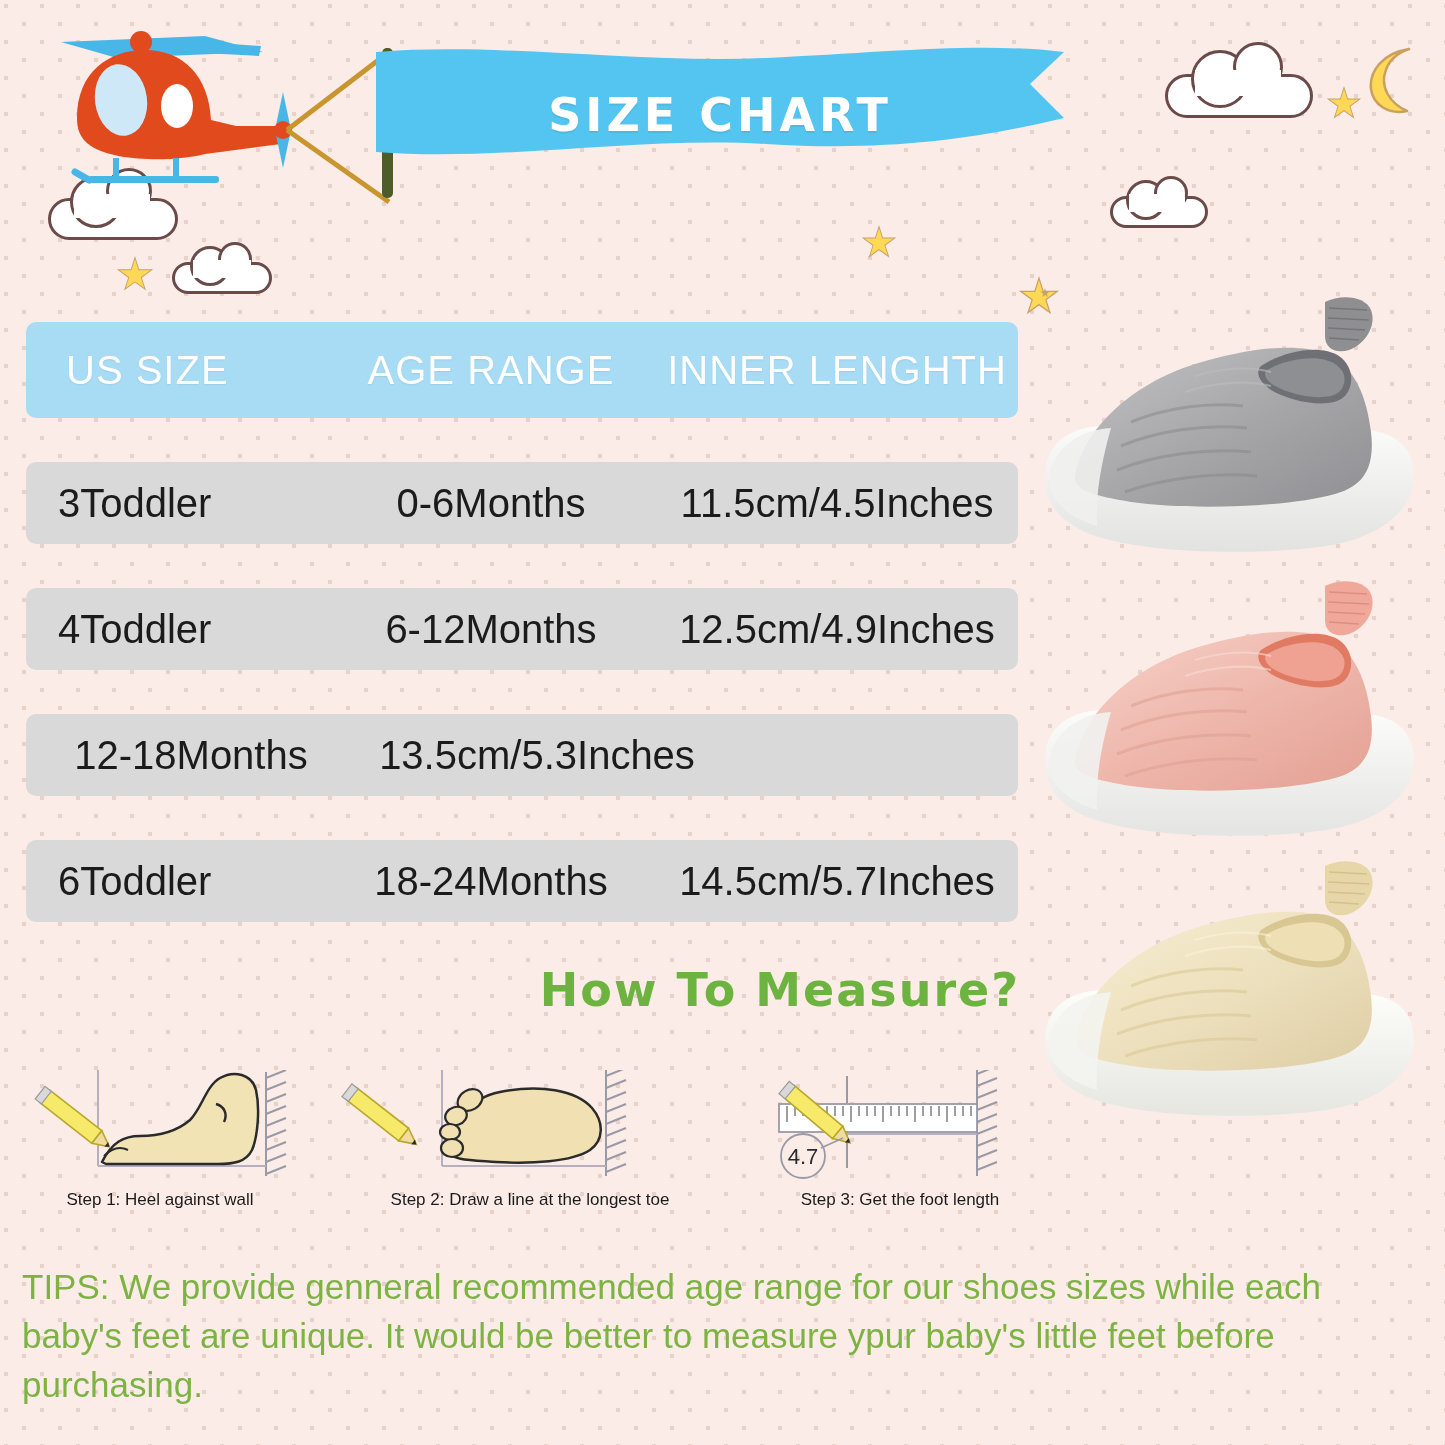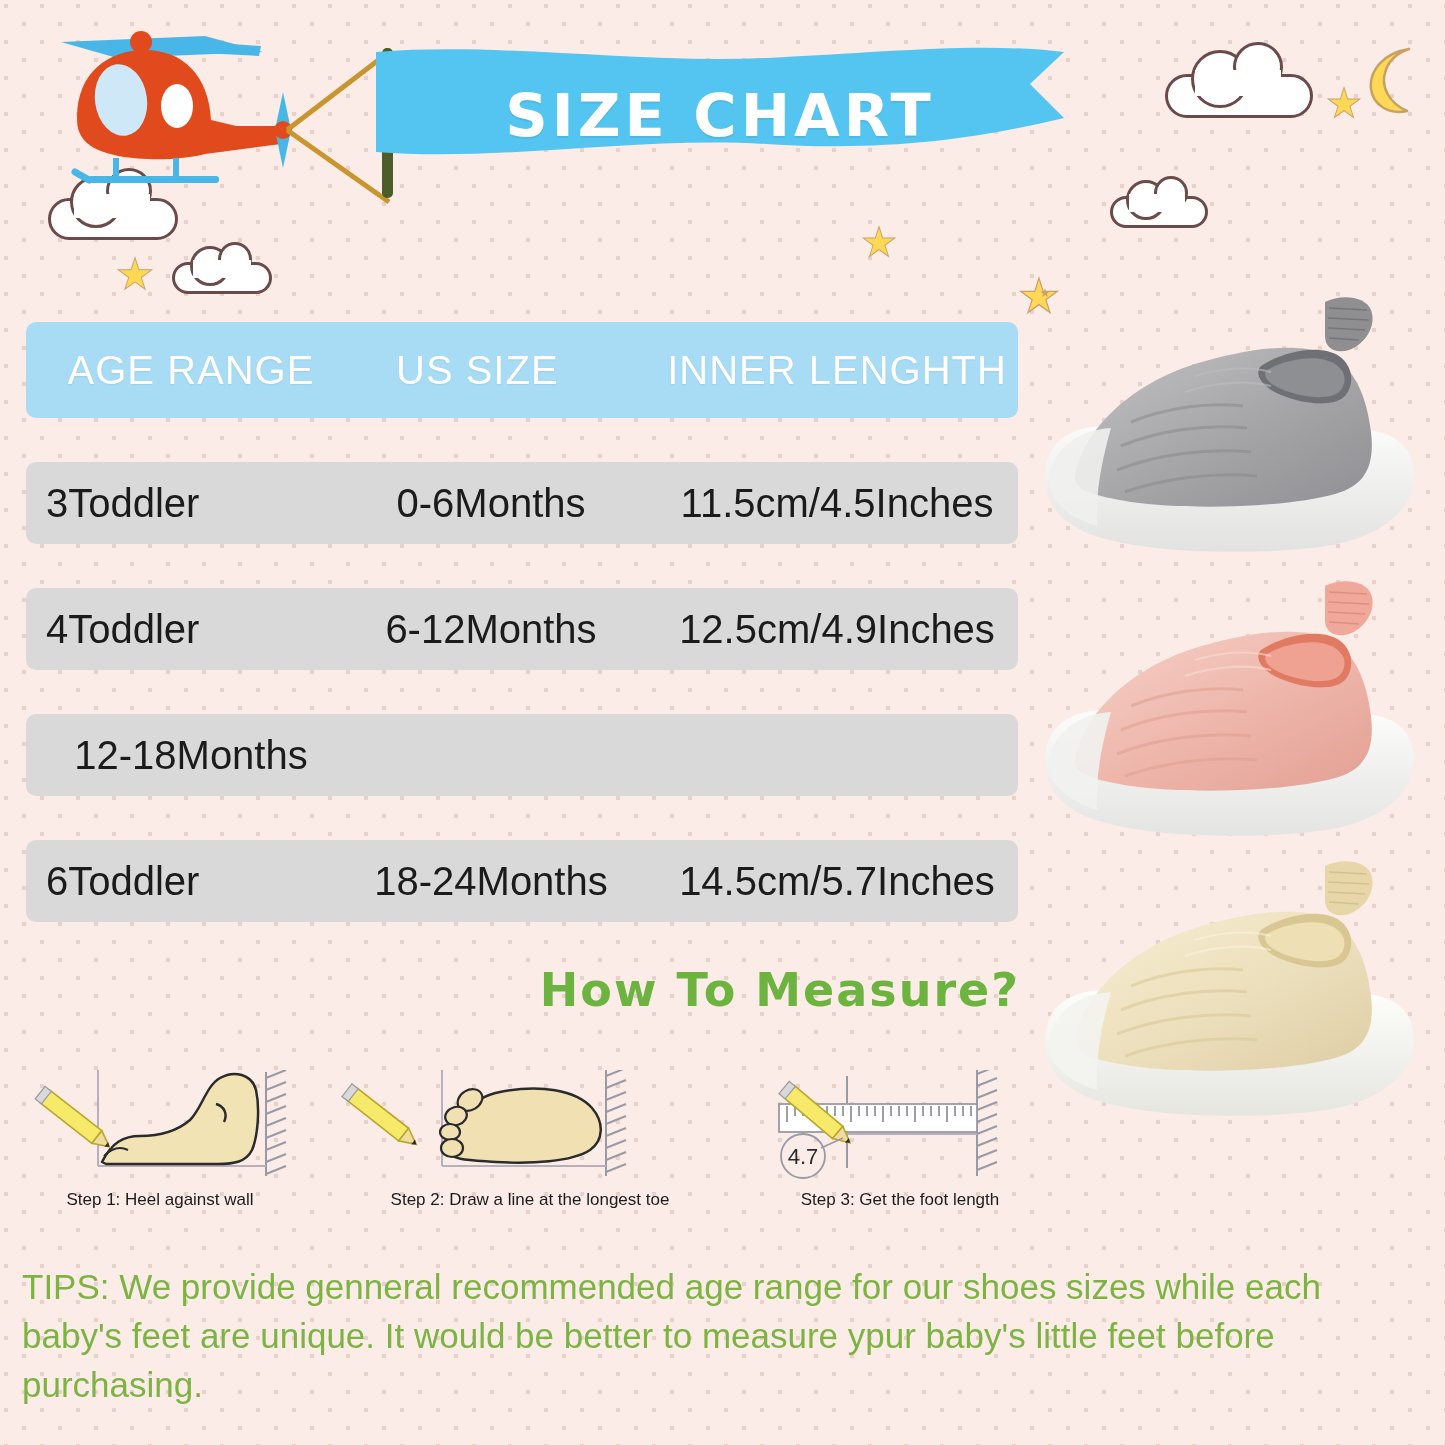--- a/index.html
+++ b/index.html
@@ -53,21 +53,21 @@
   }
 
   
   #heli{position:absolute;left:55px;top:22px;width:360px;height:200px;}
 
   
   #banner-wrap{position:absolute;left:370px;top:40px;width:700px;height:150px;}
   #banner-title{
     position:absolute;left:0;top:0;width:100%;height:100%;
     display:flex;align-items:center;justify-content:center;
-    color:#ffffff;font-size:59px;font-weight:bold;letter-spacing:4px;
+    color:#ffffff;font-size:46px;font-weight:bold;letter-spacing:4px;
     text-shadow:0 2px 0 rgba(0,0,0,.06);
     font-family:"DejaVu Sans", sans-serif;
   }
 
   
   #table{position:absolute;left:26px;top:322px;width:992px;}
   #thead{
     height:96px;background:#a8dcf5;border-radius:10px;
     display:flex;align-items:center;
   }
@@ -77,21 +77,21 @@
     text-shadow:0 1px 2px rgba(0,0,0,.07);
   }
   .trow{
     height:82px;background:#d9d9d9;border-radius:10px;
     display:flex;align-items:center;margin-top:44px;
   }
   .trow .td{
     color:#1b1b1b;font-size:40px;font-weight:400;
     font-family:"Liberation Sans", sans-serif;
   }
-  .c0{width:300px;padding-left:20px;box-sizing:border-box;}
+  .c0{width:300px;padding-left:32px;box-sizing:border-box;}
   .c1{width:330px;text-align:center;}
   .c2{width:362px;text-align:center;}
   #thead .c0{padding-left:40px;}
   #thead .c1{text-align:center;}
   #thead .c2{text-align:center;}
 
   
   #howto{
     position:absolute;left:0;top:963px;width:1020px;text-align:right;
     color:#6cb33f;font-size:46px;font-weight:bold;letter-spacing:2px;
@@ -211,39 +211,40 @@
       <path d="M6 12 C130 2 270 24 396 18 C520 12 610 2 694 12
                L660 44 L694 78
                C610 98 520 112 396 104 C270 96 130 122 6 112 Z" fill="#54c4f0"></path>
     </svg>
     <div id="banner-title">SIZE CHART</div>
   </div>
 
   <div id="table">
 
     <div id="thead">
+      <div class="th c0">US SIZE</div>
       <div class="th c1">AGE RANGE</div>
-      <div class="th c0">US SIZE</div>
       <div class="th c2">INNER LENGHTH</div>
     </div>
 
     <div class="trow">
       <div class="td c0">3Toddler</div>
       <div class="td c1">0-6Months</div>
       <div class="td c2">11.5cm/4.5Inches</div>
     </div>
 
     <div class="trow">
       <div class="td c0">4Toddler</div>
       <div class="td c1">6-12Months</div>
       <div class="td c2">12.5cm/4.9Inches</div>
     </div>
 
     <div class="trow">
       <div class="td c1">12-18Months</div>
+      <div class="td c2">13.5cm/5.3Inches</div>
     </div>
 
     <div class="trow">
       <div class="td c0">6Toddler</div>
       <div class="td c1">18-24Months</div>
       <div class="td c2">14.5cm/5.7Inches</div>
     </div>
   </div>
 
   <div id="howto">How To Measure?</div>

